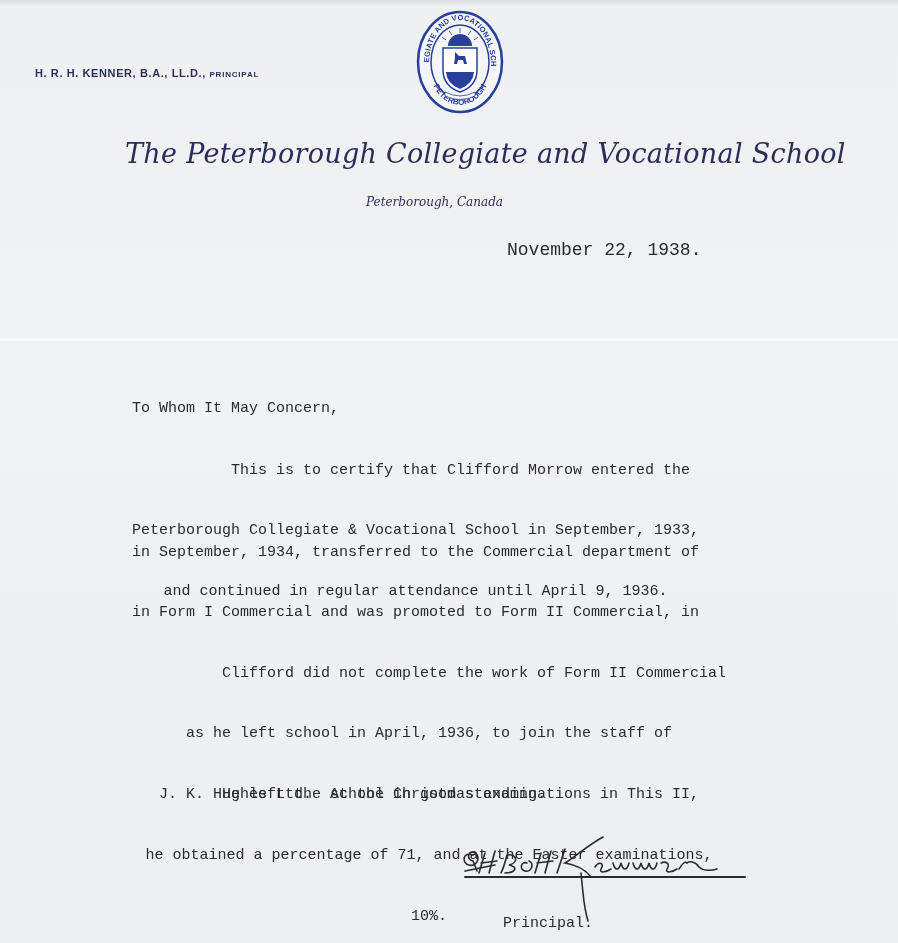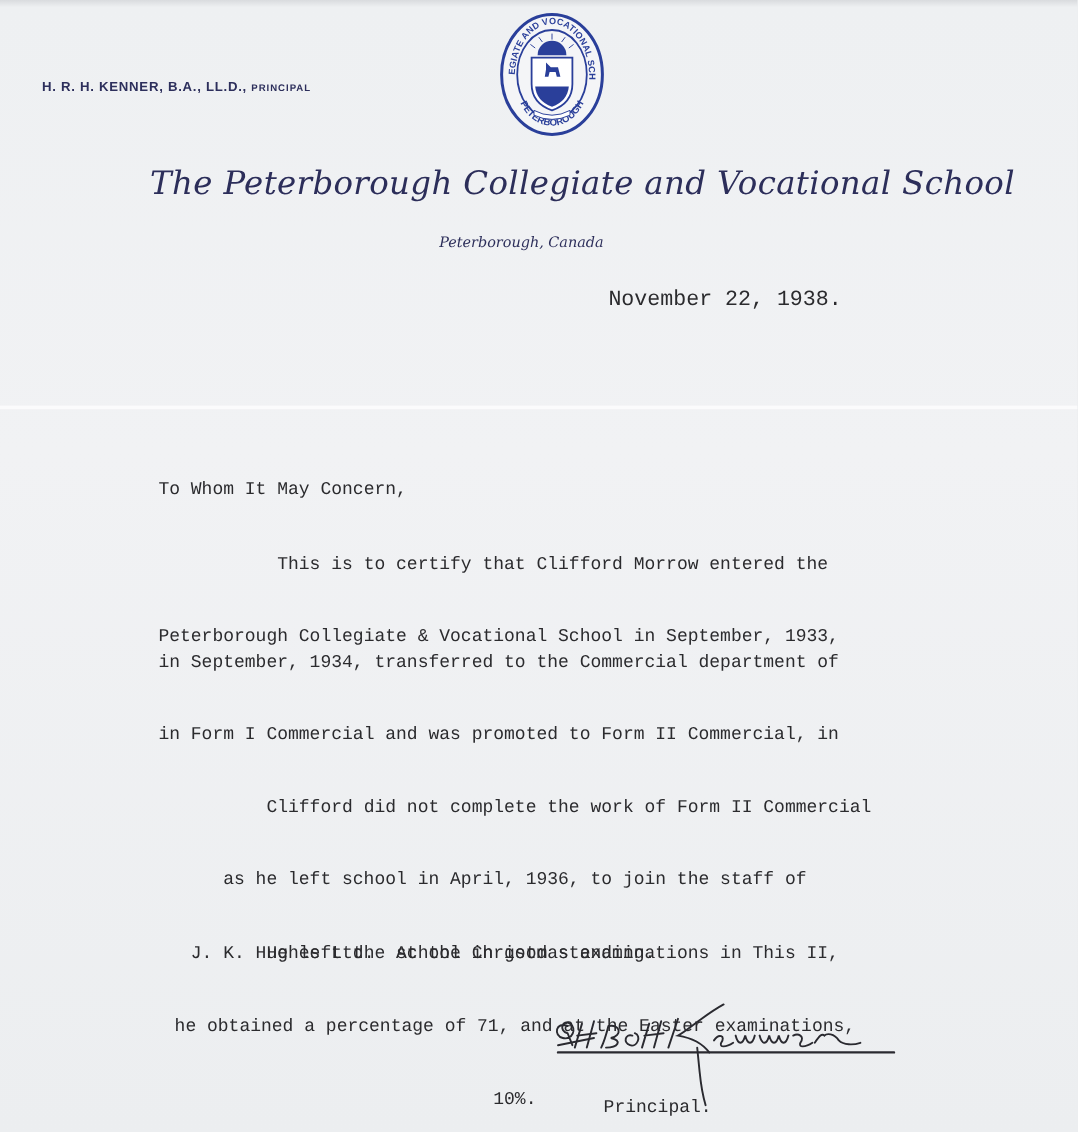--- a/index.html
+++ b/index.html
@@ -147,20 +147,21 @@
   <div class="school-name">The Peterborough Collegiate and Vocational School</div>
   <div class="school-city">Peterborough, Canada</div>
 
   <div class="date">November 22, 1938.</div>
 
   <div class="salutation">To Whom It May Concern,</div>
 
   <div class="para p1">
     <div>          This is to certify that Clifford Morrow entered the</div>
     <div>Peterborough Collegiate &amp; Vocational School in September, 1933,</div>
+    <div>and continued in regular attendance until April 9, 1936.</div>
   </div>
 
   <div class="para p2">
     <div>in September, 1934, transferred to the Commercial department of</div>
     <div>in Form I Commercial and was promoted to Form II Commercial, in</div>
   </div>
 
   <div class="para p3">
     <div>          Clifford did not complete the work of Form II Commercial</div>
     <div>as he left school in April, 1936, to join the staff of</div>

